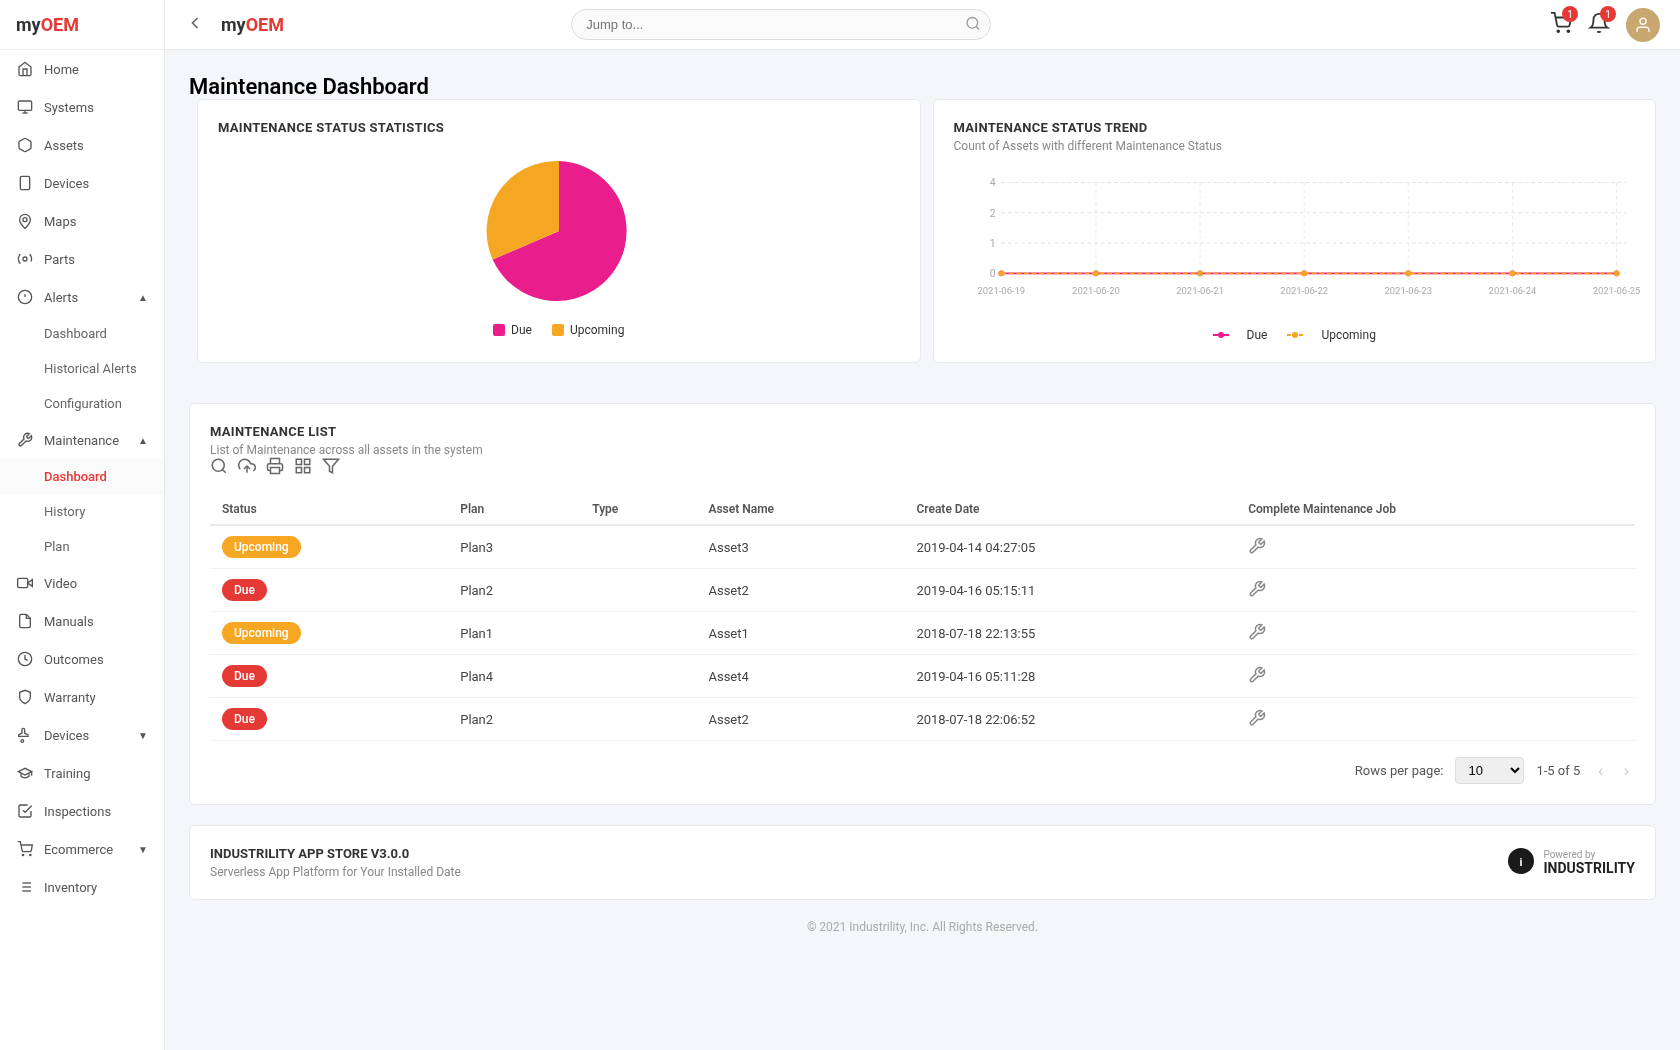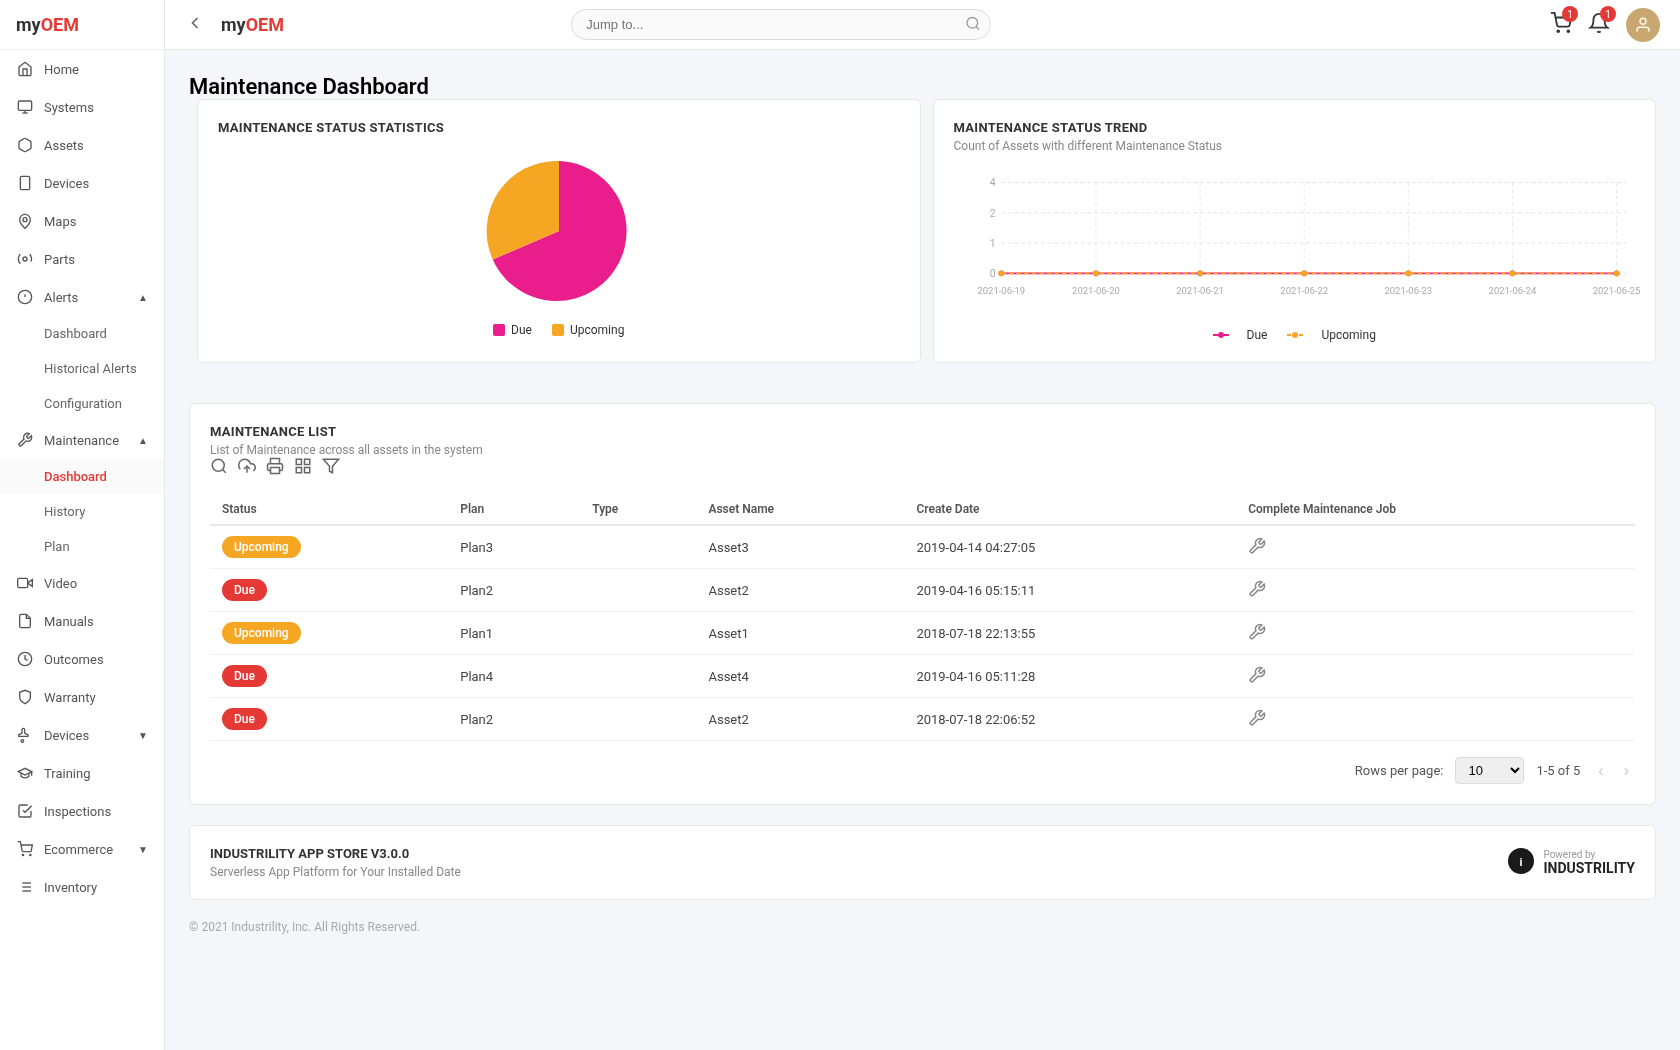--- a/index.html
+++ b/index.html
@@ -77,21 +77,21 @@
     .page-btn:disabled { color: #ccc; cursor: default; }
 
     
     .app-store-footer { background: #fff; border: 1px solid #e8e8e8; border-radius: 6px; padding: 20px; display: flex; justify-content: space-between; margin-bottom: 20px; }
     .app-store-left .title { font-size: 13px; font-weight: 700; text-transform: uppercase; }
     .app-store-left .subtitle { font-size: 12px; color: #888; margin-top: 4px; }
     .powered-by { display: flex; align-items: center; gap: 8px; }
     .powered-text { font-size: 10px; color: #999; }
     .brand-logo { font-size: 14px; font-weight: 700; color: #222; display: flex; align-items: center; gap: 4px; }
 
-    .copyright { text-align: left; font-size: 12px; color: #aaa; margin-top: 8px; }
+    .copyright { text-align: center; font-size: 12px; color: #aaa; margin-top: 8px; }
 
     
     .trend-chart { width: 100%; overflow: visible; }
   </style>
 </head>
 <body>
 
 <div class="sidebar">
   <div class="sidebar-logo">
     <span class="logo-text">

